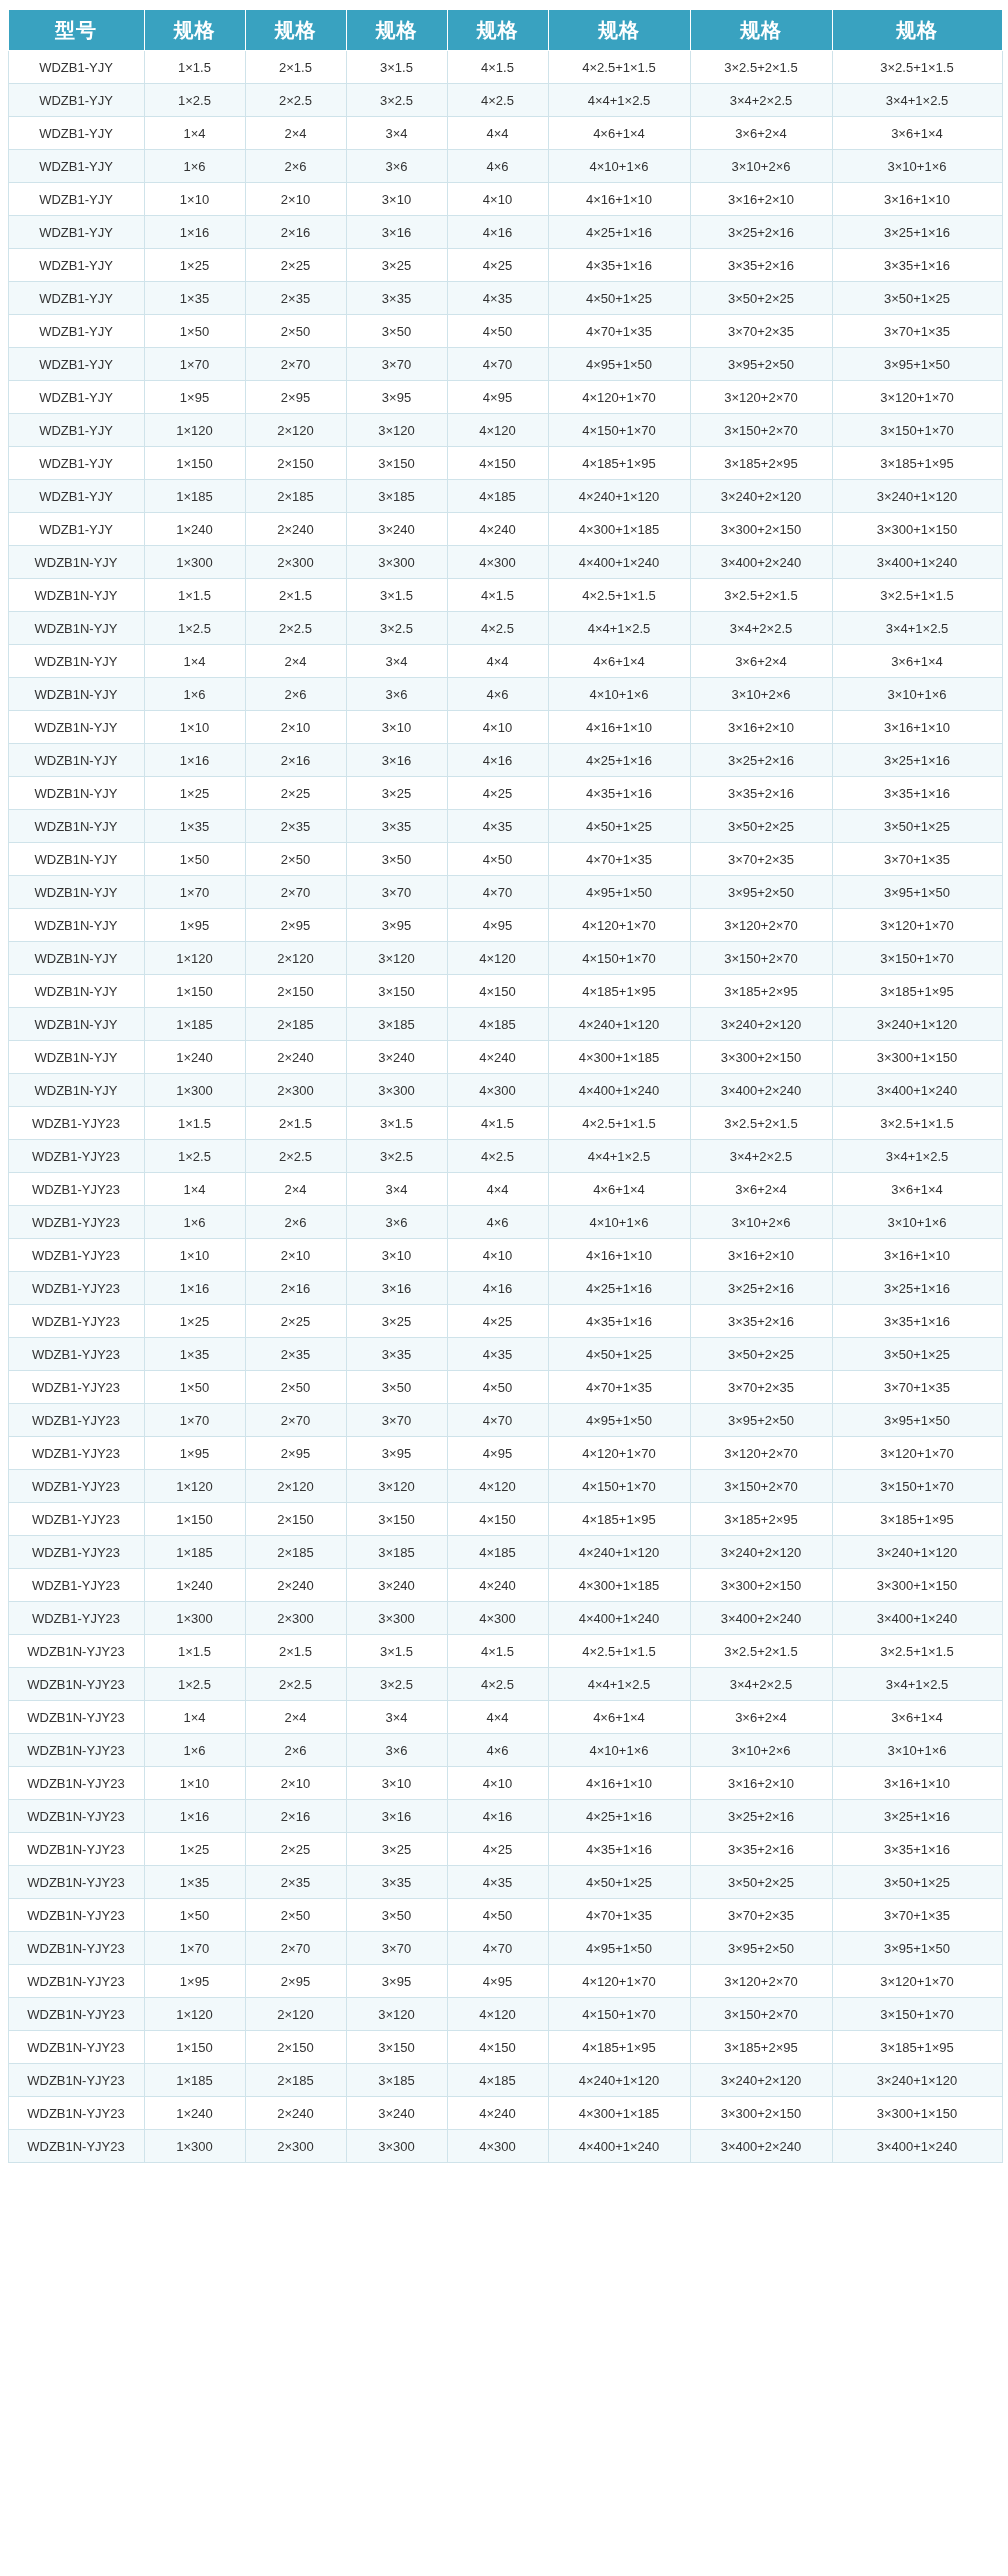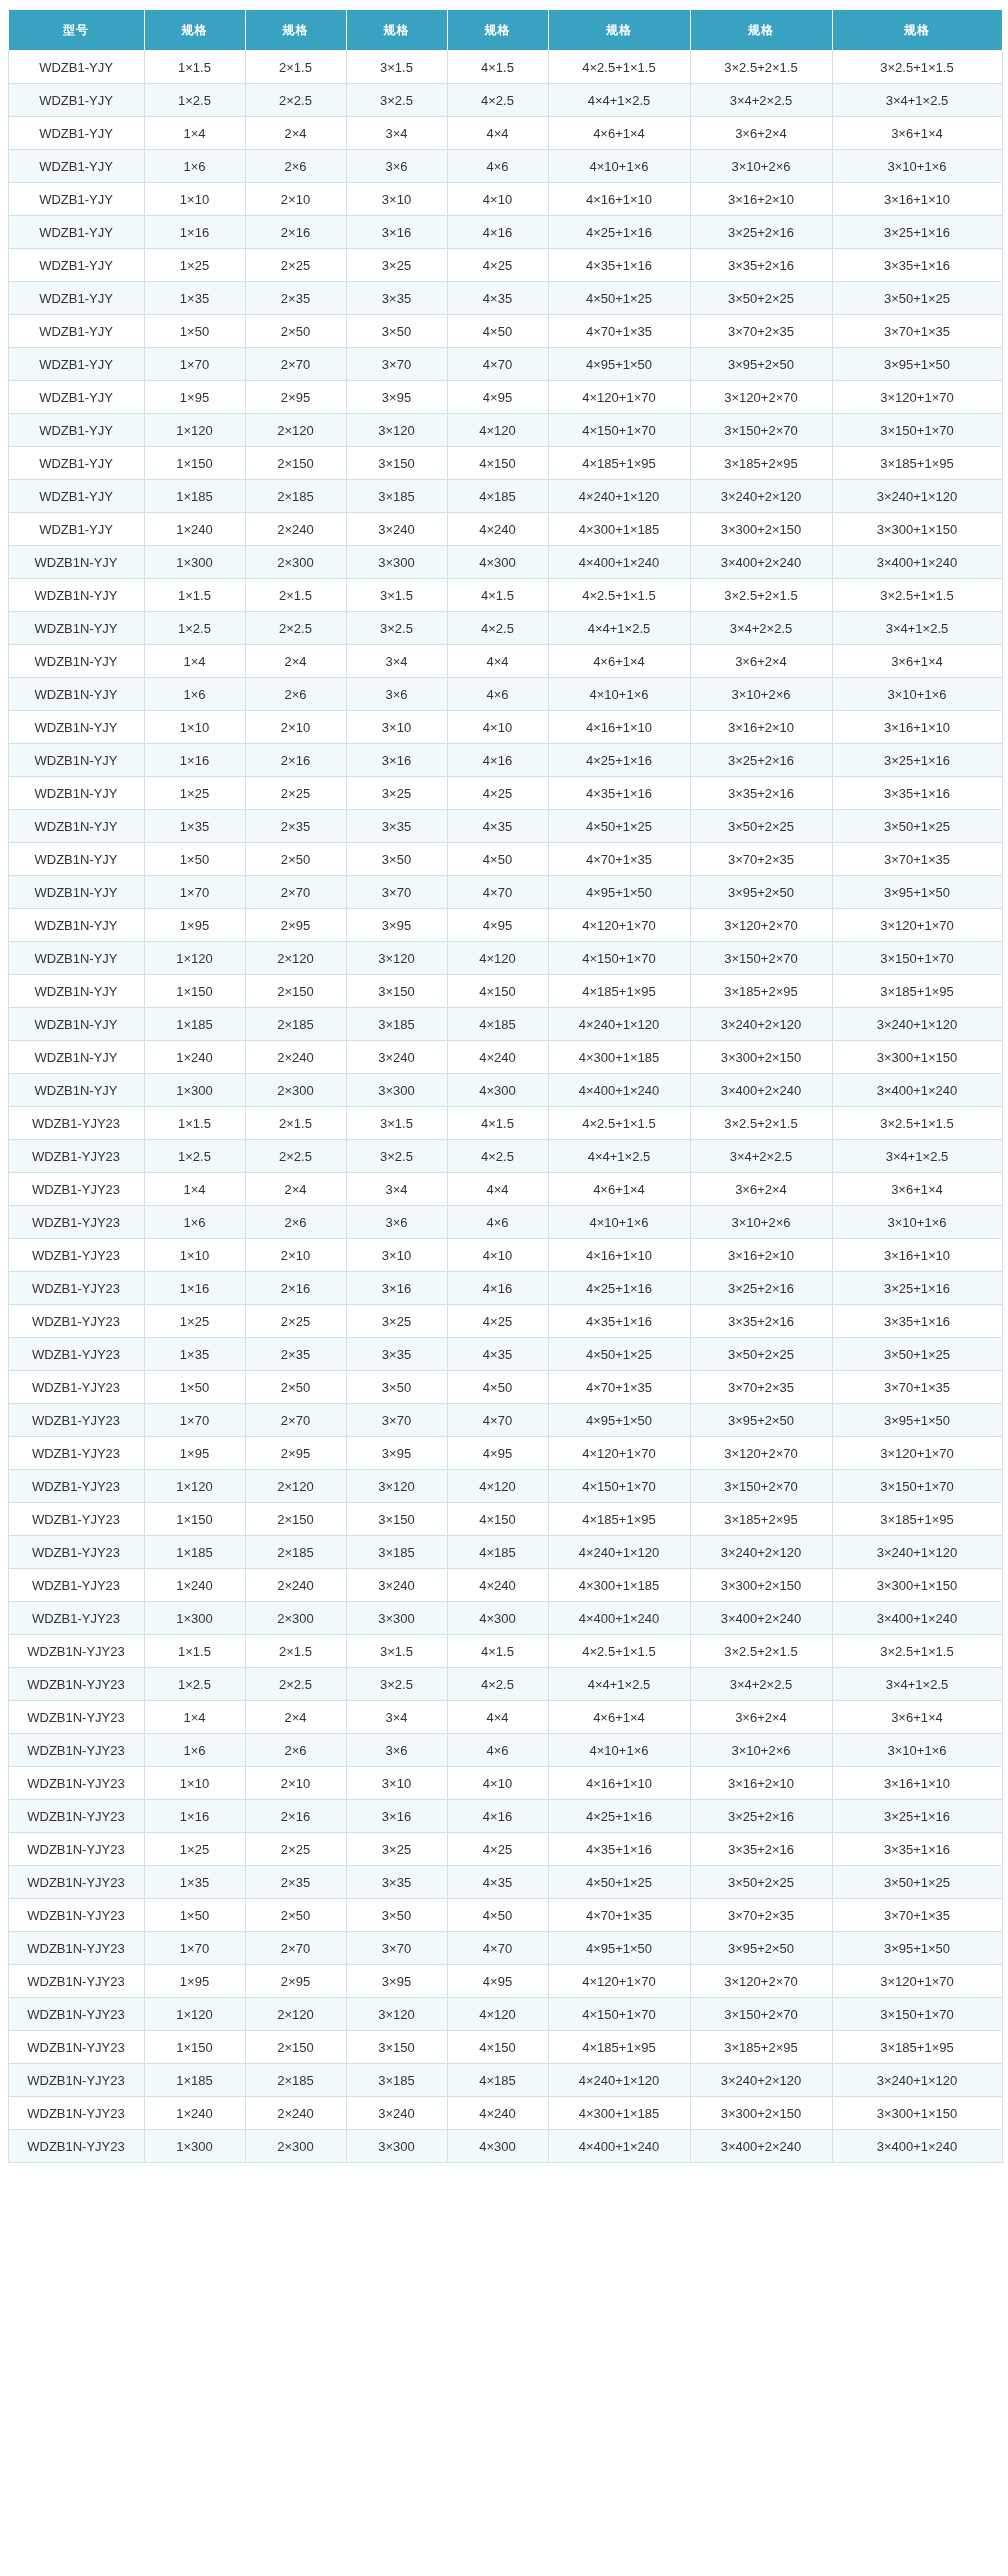--- a/index.html
+++ b/index.html
@@ -26,21 +26,21 @@
   table.spec-table col.c2 { width: 101px; }
   table.spec-table col.c3 { width: 101px; }
   table.spec-table col.c4 { width: 101px; }
   table.spec-table col.c5 { width: 142px; }
   table.spec-table col.c6 { width: 142px; }
   table.spec-table col.c7 { width: 170px; }
 
   table.spec-table thead th {
     background: #39a2c0;
     color: #ffffff;
-    font-size: 12px;
+    font-size: 20px;
     font-weight: bold;
     height: 41px;
     border: 0.9px solid #ffffff;
     text-align: center;
     vertical-align: middle;
     letter-spacing: 0.9px;
   }
   table.spec-table tbody td {
     height: 33px;
     border: 0.9px solid #cfe3ea;

